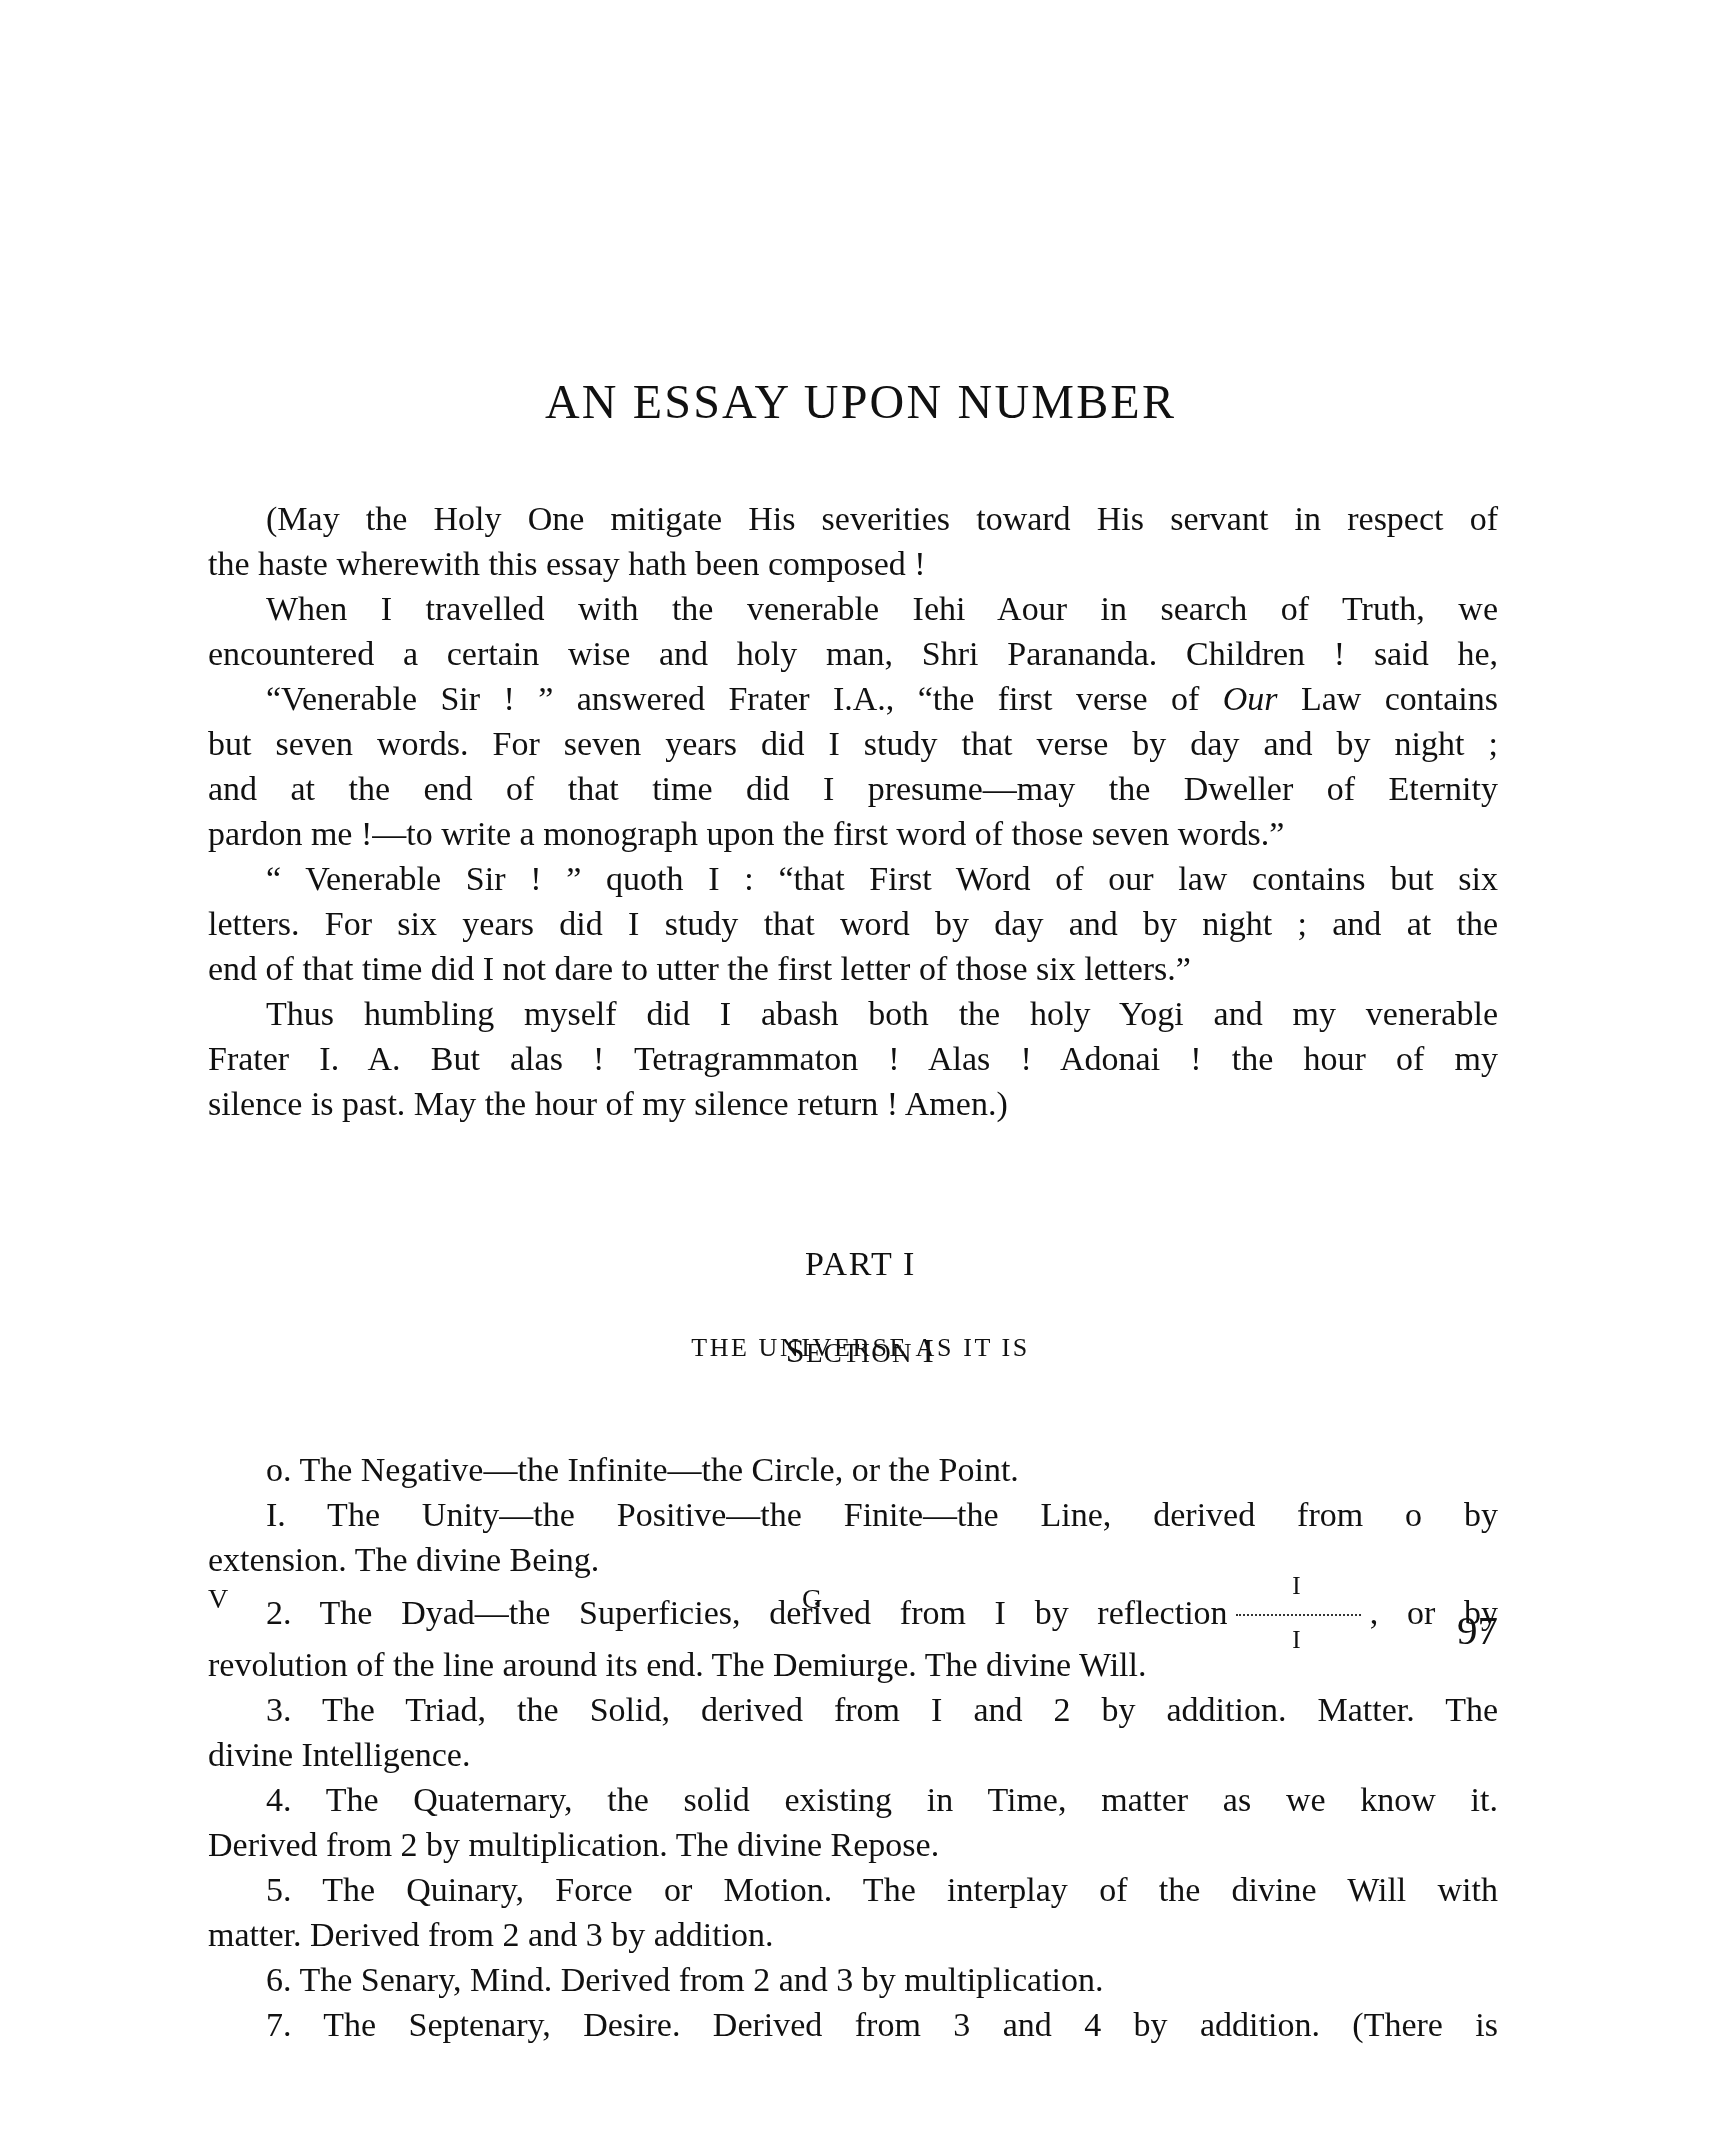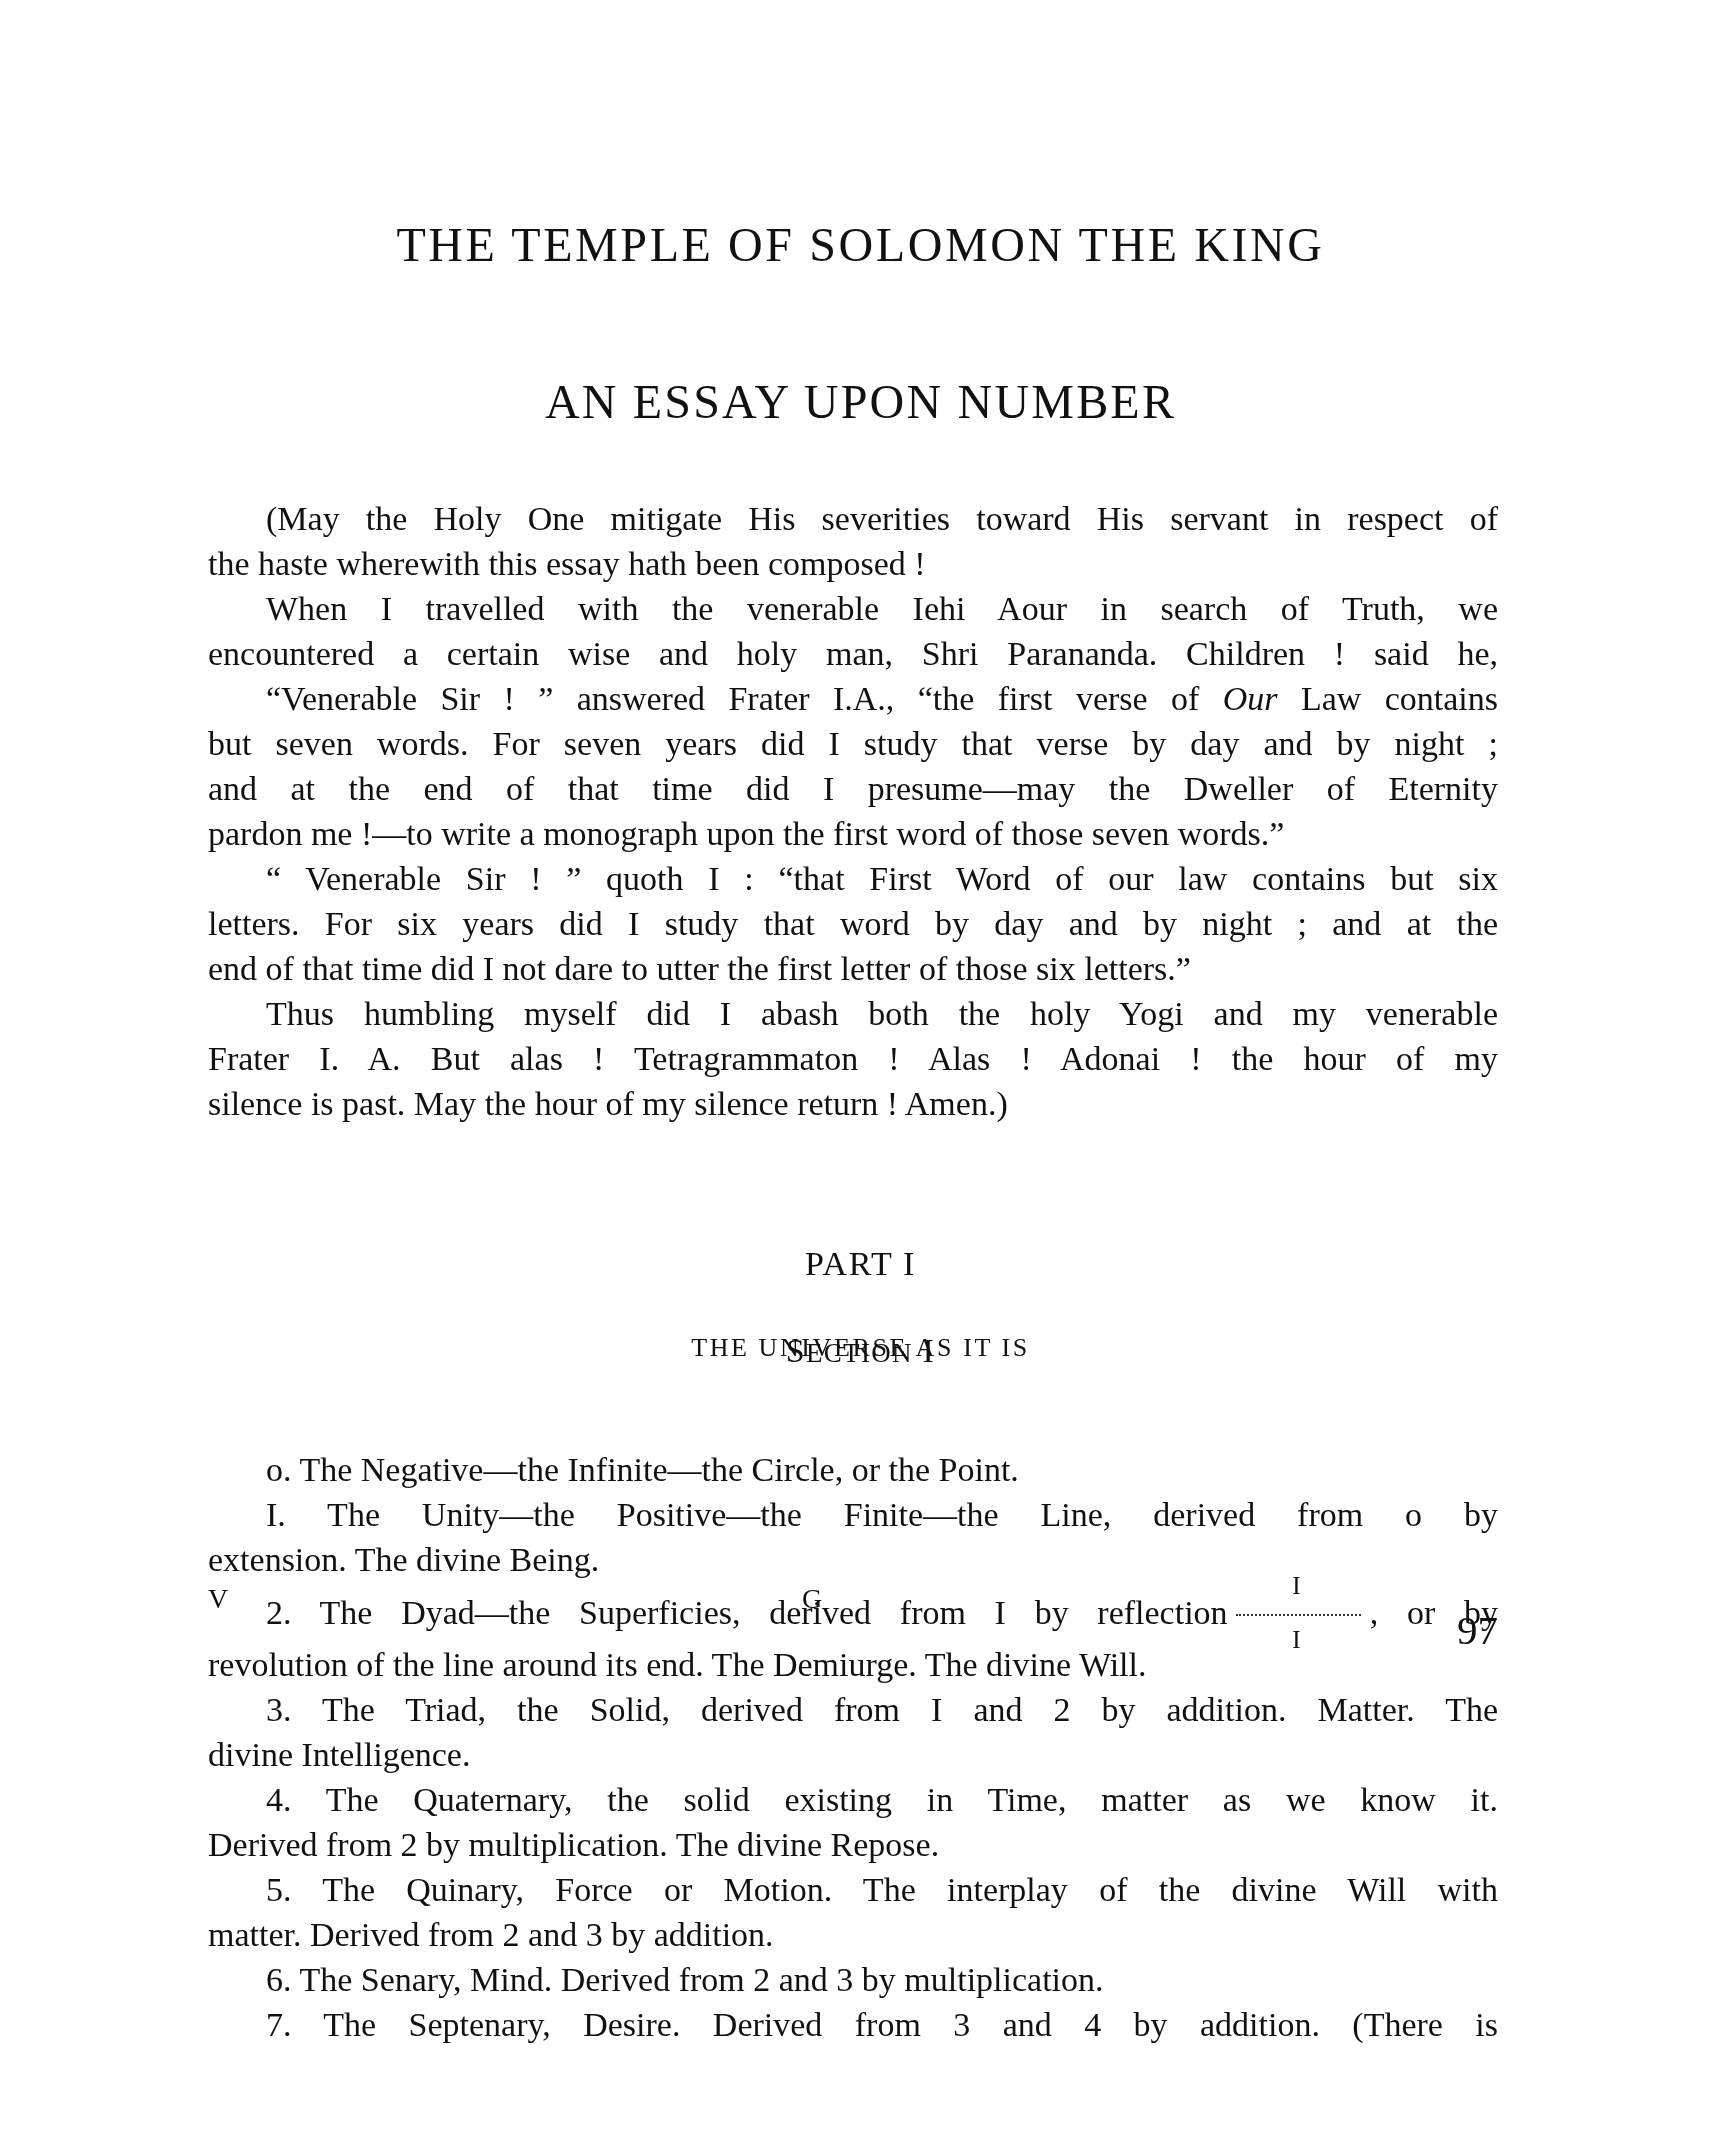--- a/index.html
+++ b/index.html
@@ -29,21 +29,20 @@
   .footer .sig-left { position:absolute; left:0; top:0; font-size:28px; }
   .footer .sig-mid { position:absolute; left:594px; top:0; font-size:28px; }
   .footer .page-num { position:absolute; right:0; top:-5.2px; font-size:41px;margin-top:28px; }
   em { font-style:italic; }
 </style>
 </head>
 <body>
 
 <div class="page">
 
-  <div class="center title">THE TEMPLE OF SOLOMON THE KING</div>
   <div class="center subtitle">AN ESSAY UPON NUMBER</div>
 
   <div class="body intro">
     <span class="line indent">(May the Holy One mitigate His severities toward His servant in respect of</span>
     <span class="line last">the haste wherewith this essay hath been composed !</span>
     <span class="line indent">When I travelled with the venerable Iehi Aour in search of Truth, we</span>
     <span class="line">encountered a certain wise and holy man, Shri Parananda.  Children ! said he,</span>
     <span class="line indent"><span>“Venerable Sir ! ” answered Frater I.A., “the first verse of </span><em>Our</em><span> Law contains</span></span>
     <span class="line">but seven words.  For seven years did I study that verse by day and by night ;</span>
     <span class="line">and at the end of that time did I presume—may the Dweller of Eternity</span>

